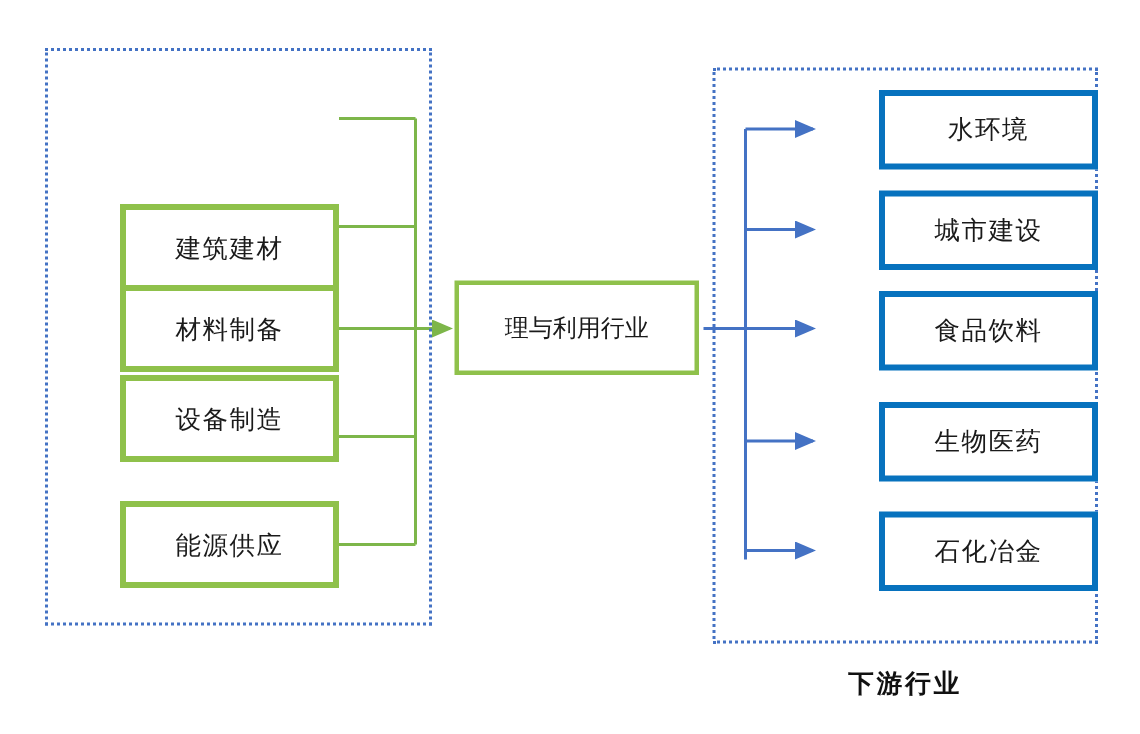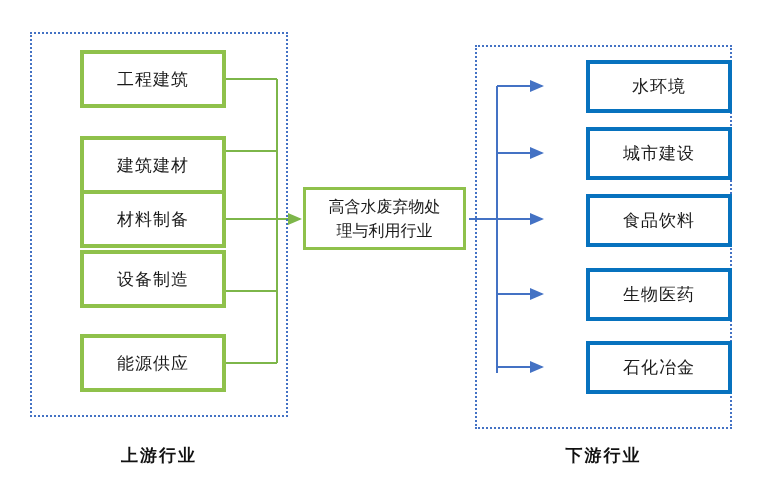--- a/index.html
+++ b/index.html
@@ -138,55 +138,50 @@
       <path d="M497,219 L542,219" marker-end="url(#arrow-blue)"></path>
       <path d="M497,294 L542,294" marker-end="url(#arrow-blue)"></path>
       <path d="M497,367 L542,367" marker-end="url(#arrow-blue)"></path>
     </g>
   </svg>
 
   <div class="group-frame upstream"></div>
 
   <div class="group-frame downstream"></div>
 
-  <div class="node green" style="top:50px;">
-      <span>工程建筑</span>
-    </div>
   <div class="node green" style="top:136px;">
       <span>建筑建材</span>
     </div>
   <div class="node green" style="top:190px;justify-content:center;">
       <span>材料制备</span>
     </div>
   <div class="node green" style="top:250px;">
       <span>设备制造</span>
     </div>
   <div class="node green" style="top:334px;">
       <span>能源供应</span>
     </div>
 
   <div class="node center">
     <div>
-      <span class="ctext">高含水废弃物处</span>
       <span class="ctext">理与利用行业</span>
     </div>
   </div>
 
   <div class="node blue" style="top:60px;">
       <span>水环境</span>
     </div>
   <div class="node blue" style="top:127px;">
       <span>城市建设</span>
     </div>
   <div class="node blue" style="top:268px;">
       <span>生物医药</span>
     </div>
   <div class="node blue" style="top:194px;">
       <span>食品饮料</span>
     </div>
   <div class="node blue" style="top:341px;">
       <span>石化冶金</span>
     </div>
 
-  <div class="caption left-cap">上游行业</div>
   <div class="caption right-cap">下游行业</div>
 
 </div>
 
 </body></html>

